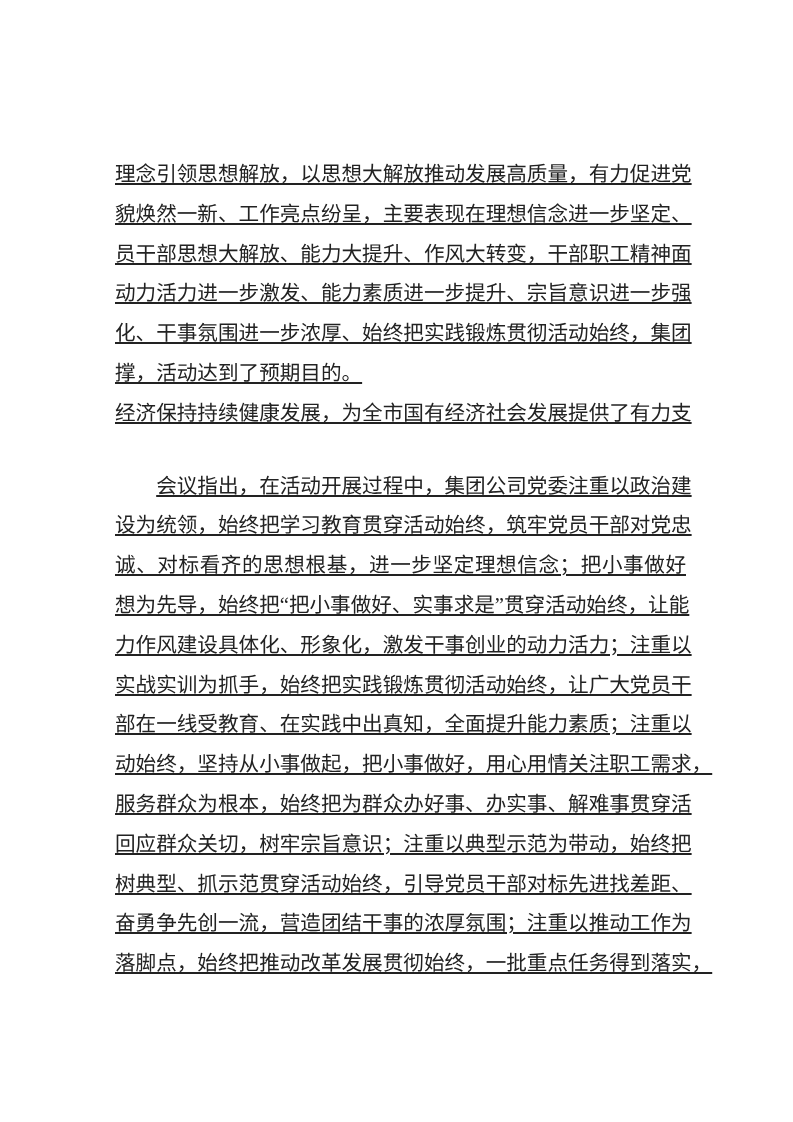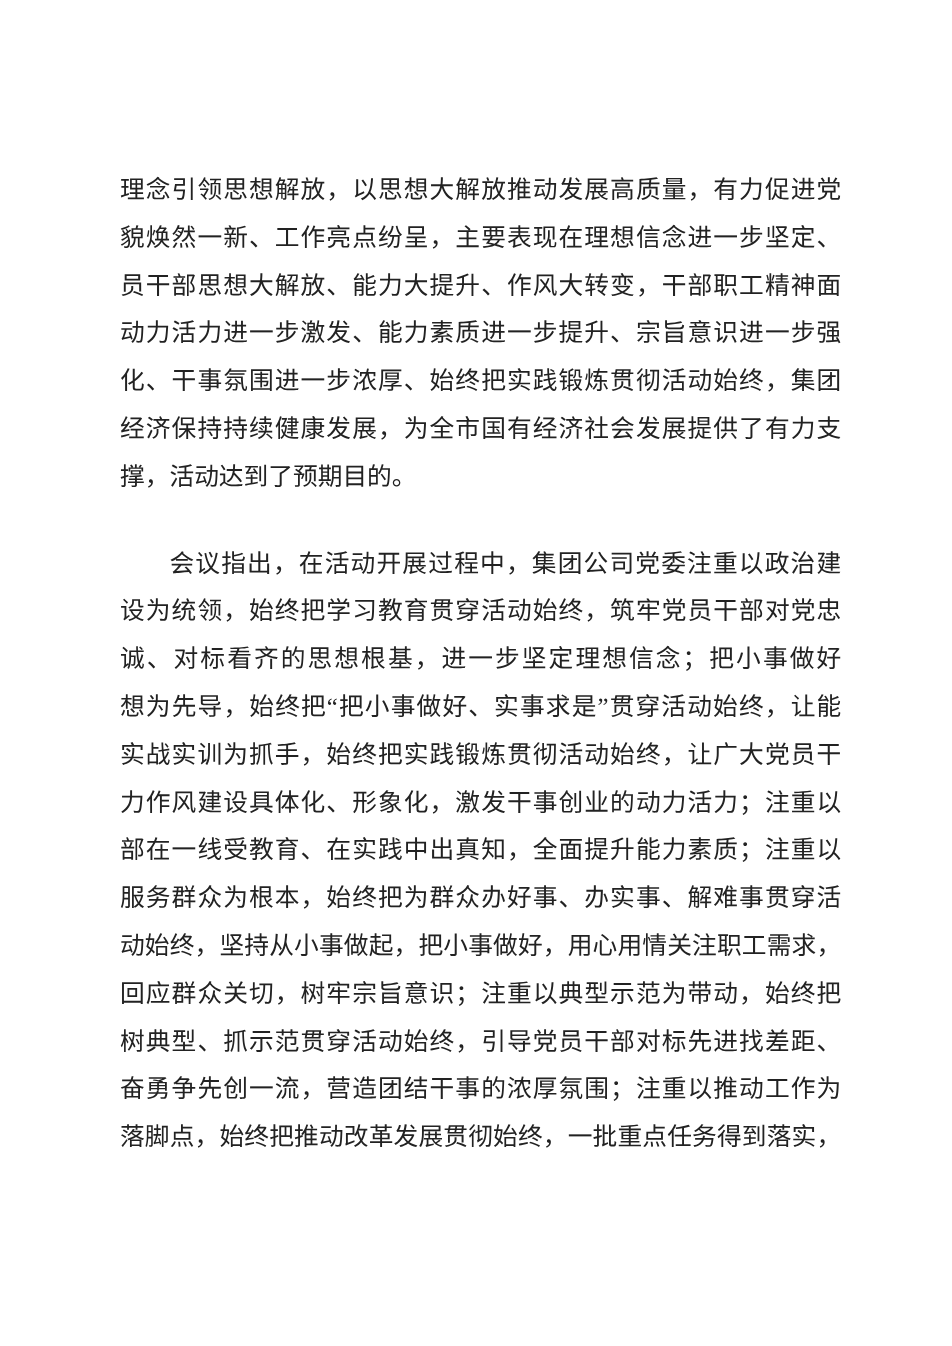--- a/index.html
+++ b/index.html
@@ -17,22 +17,23 @@
   }
   .content {
     position: absolute;
     top: 140px;
     left: 100px;
     width: 601px;
     color: #222222;
     font-size: 20.6px;
   }
   .paragraph {
-    margin: 0;
+    margin: 15px;
     padding: 0;
+    text-decoration: underline;
   }
   .paragraph + .paragraph {
     margin-top: 33px;
   }
   .text-line {
     height: 39.8px;
     line-height: 39.8px;
     text-align: justify;
     text-align-last: justify;
     text-justify: inter-ideograph;
@@ -52,34 +53,34 @@
 
 <div class="page">
   <div class="content">
 
     <div class="paragraph">
       <div class="text-line">理念引领思想解放，以思想大解放推动发展高质量，有力促进党</div>
       <div class="text-line">貌焕然一新、工作亮点纷呈，主要表现在理想信念进一步坚定、</div>
       <div class="text-line">员干部思想大解放、能力大提升、作风大转变，干部职工精神面</div>
       <div class="text-line">动力活力进一步激发、能力素质进一步提升、宗旨意识进一步强</div>
       <div class="text-line">化、干事氛围进一步浓厚、始终把实践锻炼贯彻活动始终，集团</div>
+      <div class="text-line short-last">撑，活动达到了预期目的。</div>
       <div class="text-line">经济保持持续健康发展，为全市国有经济社会发展提供了有力支</div>
-      <div class="text-line short-last">撑，活动达到了预期目的。</div>
     </div>
 
     <div class="paragraph">
       <div class="text-line indent-first">会议指出，在活动开展过程中，集团公司党委注重以政治建</div>
       <div class="text-line">设为统领，始终把学习教育贯穿活动始终，筑牢党员干部对党忠</div>
       <div class="text-line">诚、对标看齐的思想根基，进一步坚定理想信念；把小事做好</div>
       <div class="text-line">想为先导，始终把“把小事做好、实事求是”贯穿活动始终，让能</div>
+      <div class="text-line">力作风建设具体化、形象化，激发干事创业的动力活力；注重以</div>
       <div class="text-line">实战实训为抓手，始终把实践锻炼贯彻活动始终，让广大党员干</div>
-      <div class="text-line">力作风建设具体化、形象化，激发干事创业的动力活力；注重以</div>
       <div class="text-line">部在一线受教育、在实践中出真知，全面提升能力素质；注重以</div>
+      <div class="text-line">动始终，坚持从小事做起，把小事做好，用心用情关注职工需求，</div>
       <div class="text-line">服务群众为根本，始终把为群众办好事、办实事、解难事贯穿活</div>
-      <div class="text-line">动始终，坚持从小事做起，把小事做好，用心用情关注职工需求，</div>
       <div class="text-line">回应群众关切，树牢宗旨意识；注重以典型示范为带动，始终把</div>
       <div class="text-line">树典型、抓示范贯穿活动始终，引导党员干部对标先进找差距、</div>
       <div class="text-line">奋勇争先创一流，营造团结干事的浓厚氛围；注重以推动工作为</div>
       <div class="text-line">落脚点，始终把推动改革发展贯彻始终，一批重点任务得到落实，</div>
     </div>
 
   </div>
 </div>
 
 </body></html>

